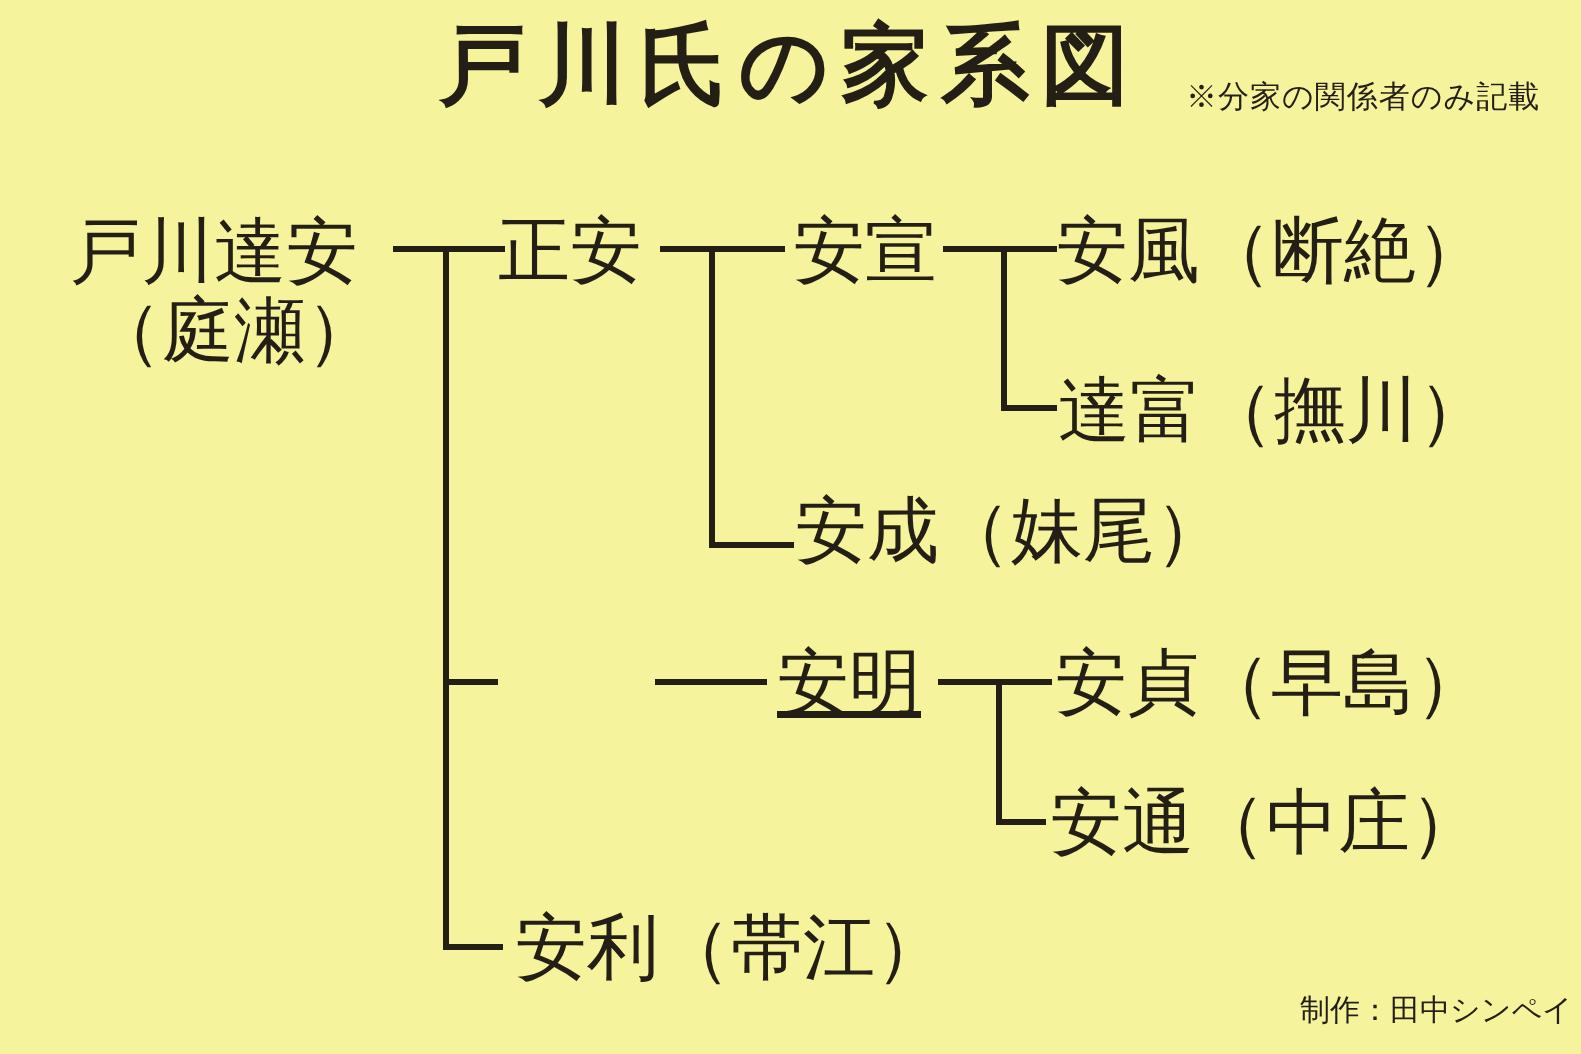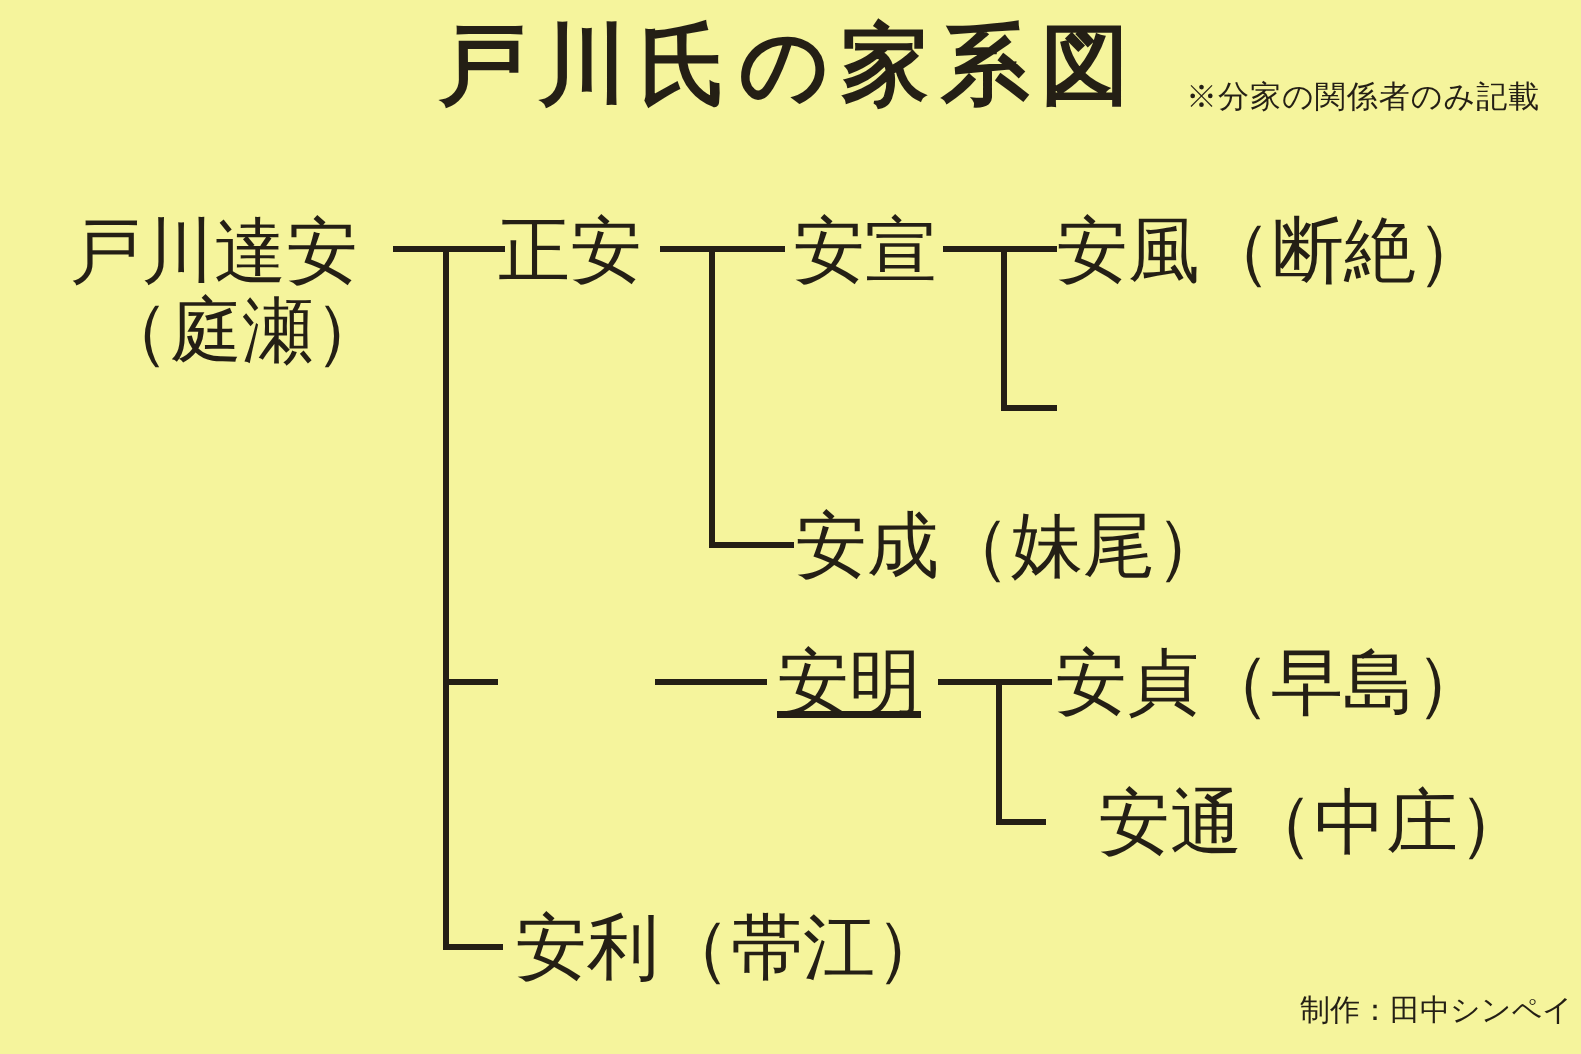--- a/index.html
+++ b/index.html
@@ -39,30 +39,30 @@
     white-space: nowrap;
   }
   .person {
     position: absolute;
     font-size: 72px;
     line-height: 1.0;
     white-space: nowrap;
     color: var(--ink);
   }
   .root-block { left: 70px; top: 212px; line-height: 1.1; }
-  .root-block .branch-line { display: block; margin-left: 28px; }
+  .root-block .branch-line { display: block; margin-left: 20px; }
   .p-masayasu  { left: 498px;  top: 214px; }
   .p-yasunobu  { left: 793px;  top: 214px; }
   .p-yasukaze  { left: 1056px; top: 214px; text-align: right; }
   .p-tatsutomi { left: 1058px; top: 374px; }
-  .p-yasunari  { left: 795px;  top: 509px; }
+  .p-yasunari  { left: 795px;  top: 494px; }
   .p-yasumochi { left: 505px;  top: 646px; }
   .p-yasuaki   { left: 777px;  top: 646px; text-decoration: underline; }
   .p-yasusada  { left: 1055px; top: 646px; }
-  .p-yasumichi { left: 1098px; top: 786px; }
+  .p-yasumichi { left: 1050px; top: 786px; }
   .p-yasutoshi { left: 515px;  top: 911px; }
   .credit {
     position: absolute;
     left: 1272px; top: 990px;
     font-size: 30px;
     white-space: nowrap;
     margin-left: 28px;
   }
   .hline { position: absolute; height: 6px; background: var(--ink); }
   .vline { position: absolute; width: 6px;  background: var(--ink); }
@@ -95,20 +95,21 @@
   </div>
 
   <div class="person p-masayasu">正安</div>
   <div class="person p-yasutoshi">安利（帯江）</div>
 
   <div class="person p-yasunobu">安宣</div>
   <div class="person p-yasunari">安成（妹尾）</div>
   <div class="person p-yasuaki">安明</div>
 
   <div class="person p-yasukaze">安風（断絶）</div>
+  <div class="person p-tatsutomi">達富（撫川）</div>
   <div class="person p-yasusada">安貞（早島）</div>
   <div class="person p-yasumichi">安通（中庄）</div>
 
   <div class="hline l-root-h"></div>
   <div class="vline l-main-v"></div>
   <div class="hline l-masayasu-h"></div>
   <div class="vline l-masayasu-v"></div>
   <div class="hline l-yasunari-h"></div>
   <div class="hline l-yasunobu-h"></div>
   <div class="vline l-yasunobu-v"></div>

